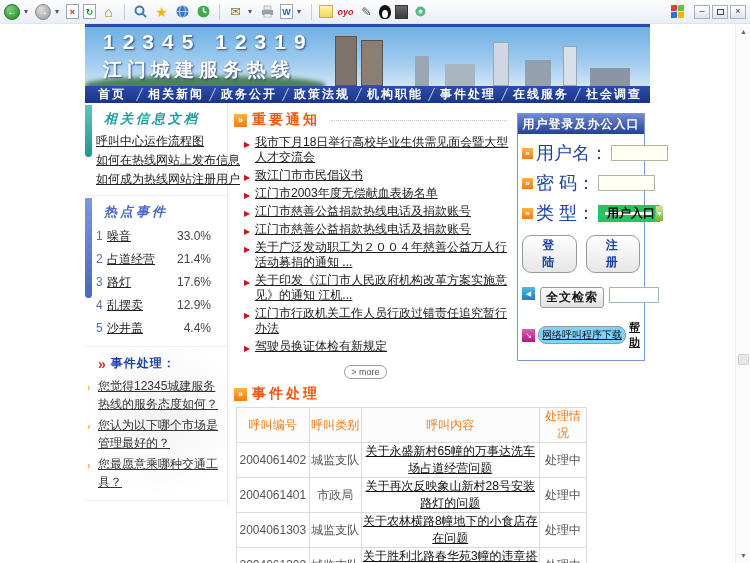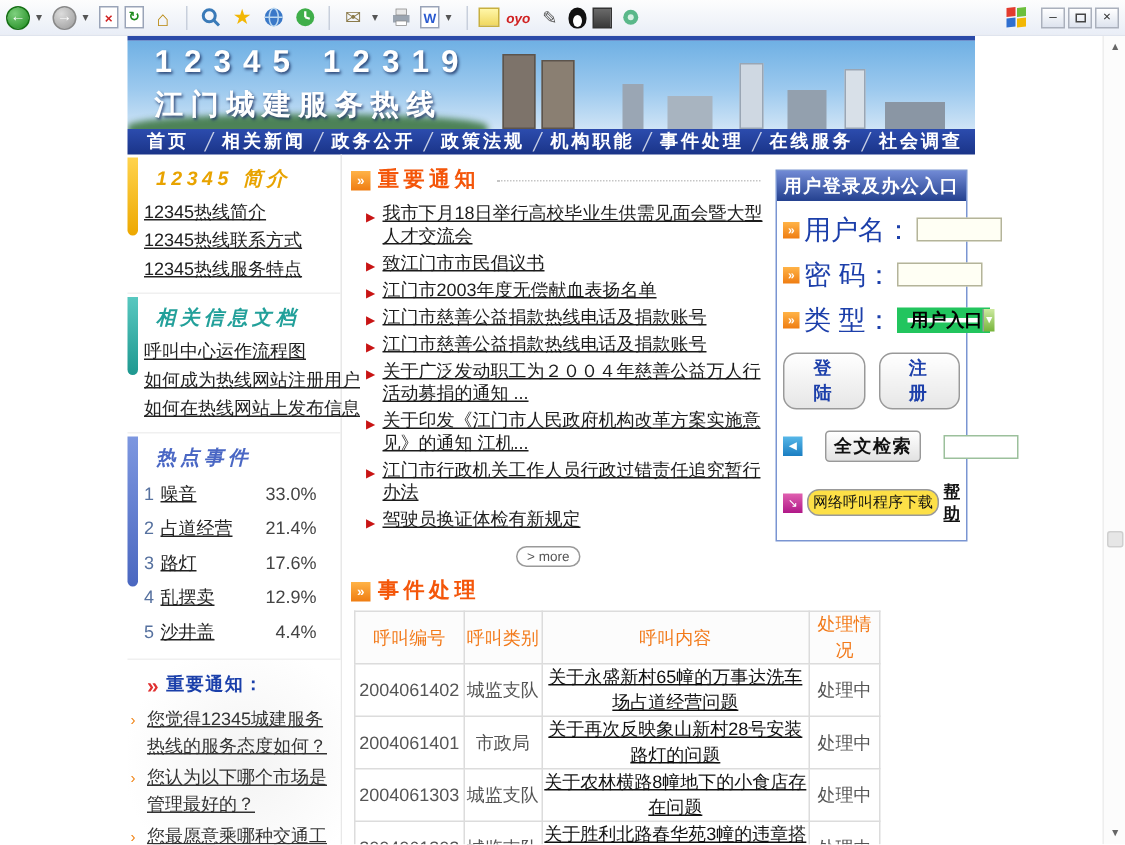--- a/index.html
+++ b/index.html
@@ -136,32 +136,32 @@
   .select-box { display:flex; align-items:center; border:7px solid #22c55e; width:62px; height:17px;
                 cursor:pointer; background:#fff; }
   .sel-text { font-size:12px; font-weight:bold; color:#000; padding-left:2px; white-space:nowrap; }
   .sel-arrow { margin-left:auto; width:15px; height:15px; background:linear-gradient(#cdeaa0,#76b43a);
                border-left:1px solid #9a9a9a; color:#fff; font-size:7px; text-align:center;
                line-height:15px; }
   .btn-row { display:flex; justify-content:center; gap:9px; margin:10px 0 4px; }
   .pill-btn { border:1px solid #999; border-radius:9px; background:linear-gradient(#fff,#e6e6e6);
               color:#1c3faa; font-weight:bold; font-size:12px; letter-spacing:2px; padding:1px 18px;
               cursor:pointer; }
-  .search-row { display:flex; align-items:center; gap:15px; margin:14px 0 0; }
+  .search-row { display:flex; gap:5px; margin:14px 0 0; }
   .cyan-icon { width:13px; height:13px; background:linear-gradient(#57b7e8,#1a7ec2); color:#fff;
                font-size:7px; text-align:center; line-height:13px; flex:0 0 auto; }
   .search-btn { border:1px solid #999; border-radius:3px; background:linear-gradient(#fff,#e2e2e2);
                 font-size:12px; font-weight:bold; color:#111; padding:1px 5px; letter-spacing:1px;
                 cursor:pointer; white-space:nowrap; }
   .search-input { width:50px; height:16px; border:1px solid #9cc09c; background:#fff; font-size:11px; }
   .dl-row { display:flex; align-items:center; gap:3px; margin:12px 0 2px; }
   .magenta-icon { width:13px; height:13px; background:linear-gradient(#e060b0,#b01888); color:#fff;
                   font-size:8px; text-align:center; line-height:13px; flex:0 0 auto; }
-  .dl-btn { border:1px solid #999; border-radius:8px; background:#fde047; font-size:10px; color:#111;
-            padding:1px 3px; white-space:nowrap; cursor:pointer; }
+  .dl-btn { border:1px solid #999; border-radius:8px; background:#7dd3fc; font-size:10px; color:#111;
+            padding:1px 3px; white-space:nowrap; cursor:pointer;text-decoration:underline; }
   .help-link { font-size:11px; color:#111; text-decoration:underline; font-weight:bold; cursor:pointer; }
 </style>
 </head>
 <body>
 
 <div class="app">
 
   <div class="toolbar">
     <span class="circle c-green tb-ico">←</span>
     <span class="caret">▾</span>
@@ -268,34 +268,27 @@
       <span class="nav-sep"></span>
       <span class="nav-item">在线服务</span>
       <span class="nav-sep"></span>
       <span class="nav-item">社会调查</span>
     </div>
 
     <div class="main-row">
 
       <div class="sidebar">
 
-        <div class="side-box">
-          <span class="ribbon rb-gold"></span>
-          <div class="side-title t-gold">12345 简介</div>
-          <a class="side-link">12345热线简介</a>
-          <a class="side-link">12345热线联系方式</a>
-          <a class="side-link">12345热线服务特点</a>
-        </div>
 
         <div class="side-box">
           <span class="ribbon rb-teal"></span>
           <div class="side-title t-teal">相关信息文档</div>
           <a class="side-link">呼叫中心运作流程图</a>
+          <a class="side-link">如何在热线网站上发布信息</a>
           <a class="side-link">如何成为热线网站注册用户</a>
-          <a class="side-link">如何在热线网站上发布信息</a>
         </div>
 
         <div class="side-box">
           <span class="ribbon rb-blue"></span>
           <div class="side-title t-blue">热点事件</div>
           <div class="hot-item">
             <span class="hot-rank">1</span>
             <a class="hot-name">噪音</a>
             <span class="hot-pct">33.0%</span>
           </div>
@@ -317,21 +310,21 @@
           <div class="hot-item">
             <span class="hot-rank">5</span>
             <a class="hot-name">沙井盖</a>
             <span class="hot-pct">4.4%</span>
           </div>
         </div>
 
         <div class="side-box survey-box">
           <div class="survey-head">
             <span class="survey-chev">»</span>
-            <span class="survey-title">重要通知：</span>
+            <span class="survey-title">事件处理：</span>
           </div>
           <div class="survey-q"><span class="q-bullet">›</span><span>您觉得12345城建服务热线的服务态度如何？</span></div>
           <div class="survey-q"><span class="q-bullet">›</span><span>您认为以下哪个市场是管理最好的？</span></div>
           <div class="survey-q"><span class="q-bullet">›</span><span>您最愿意乘哪种交通工具？</span></div>
         </div>
 
       </div>
 
       <div class="right-area">
 

